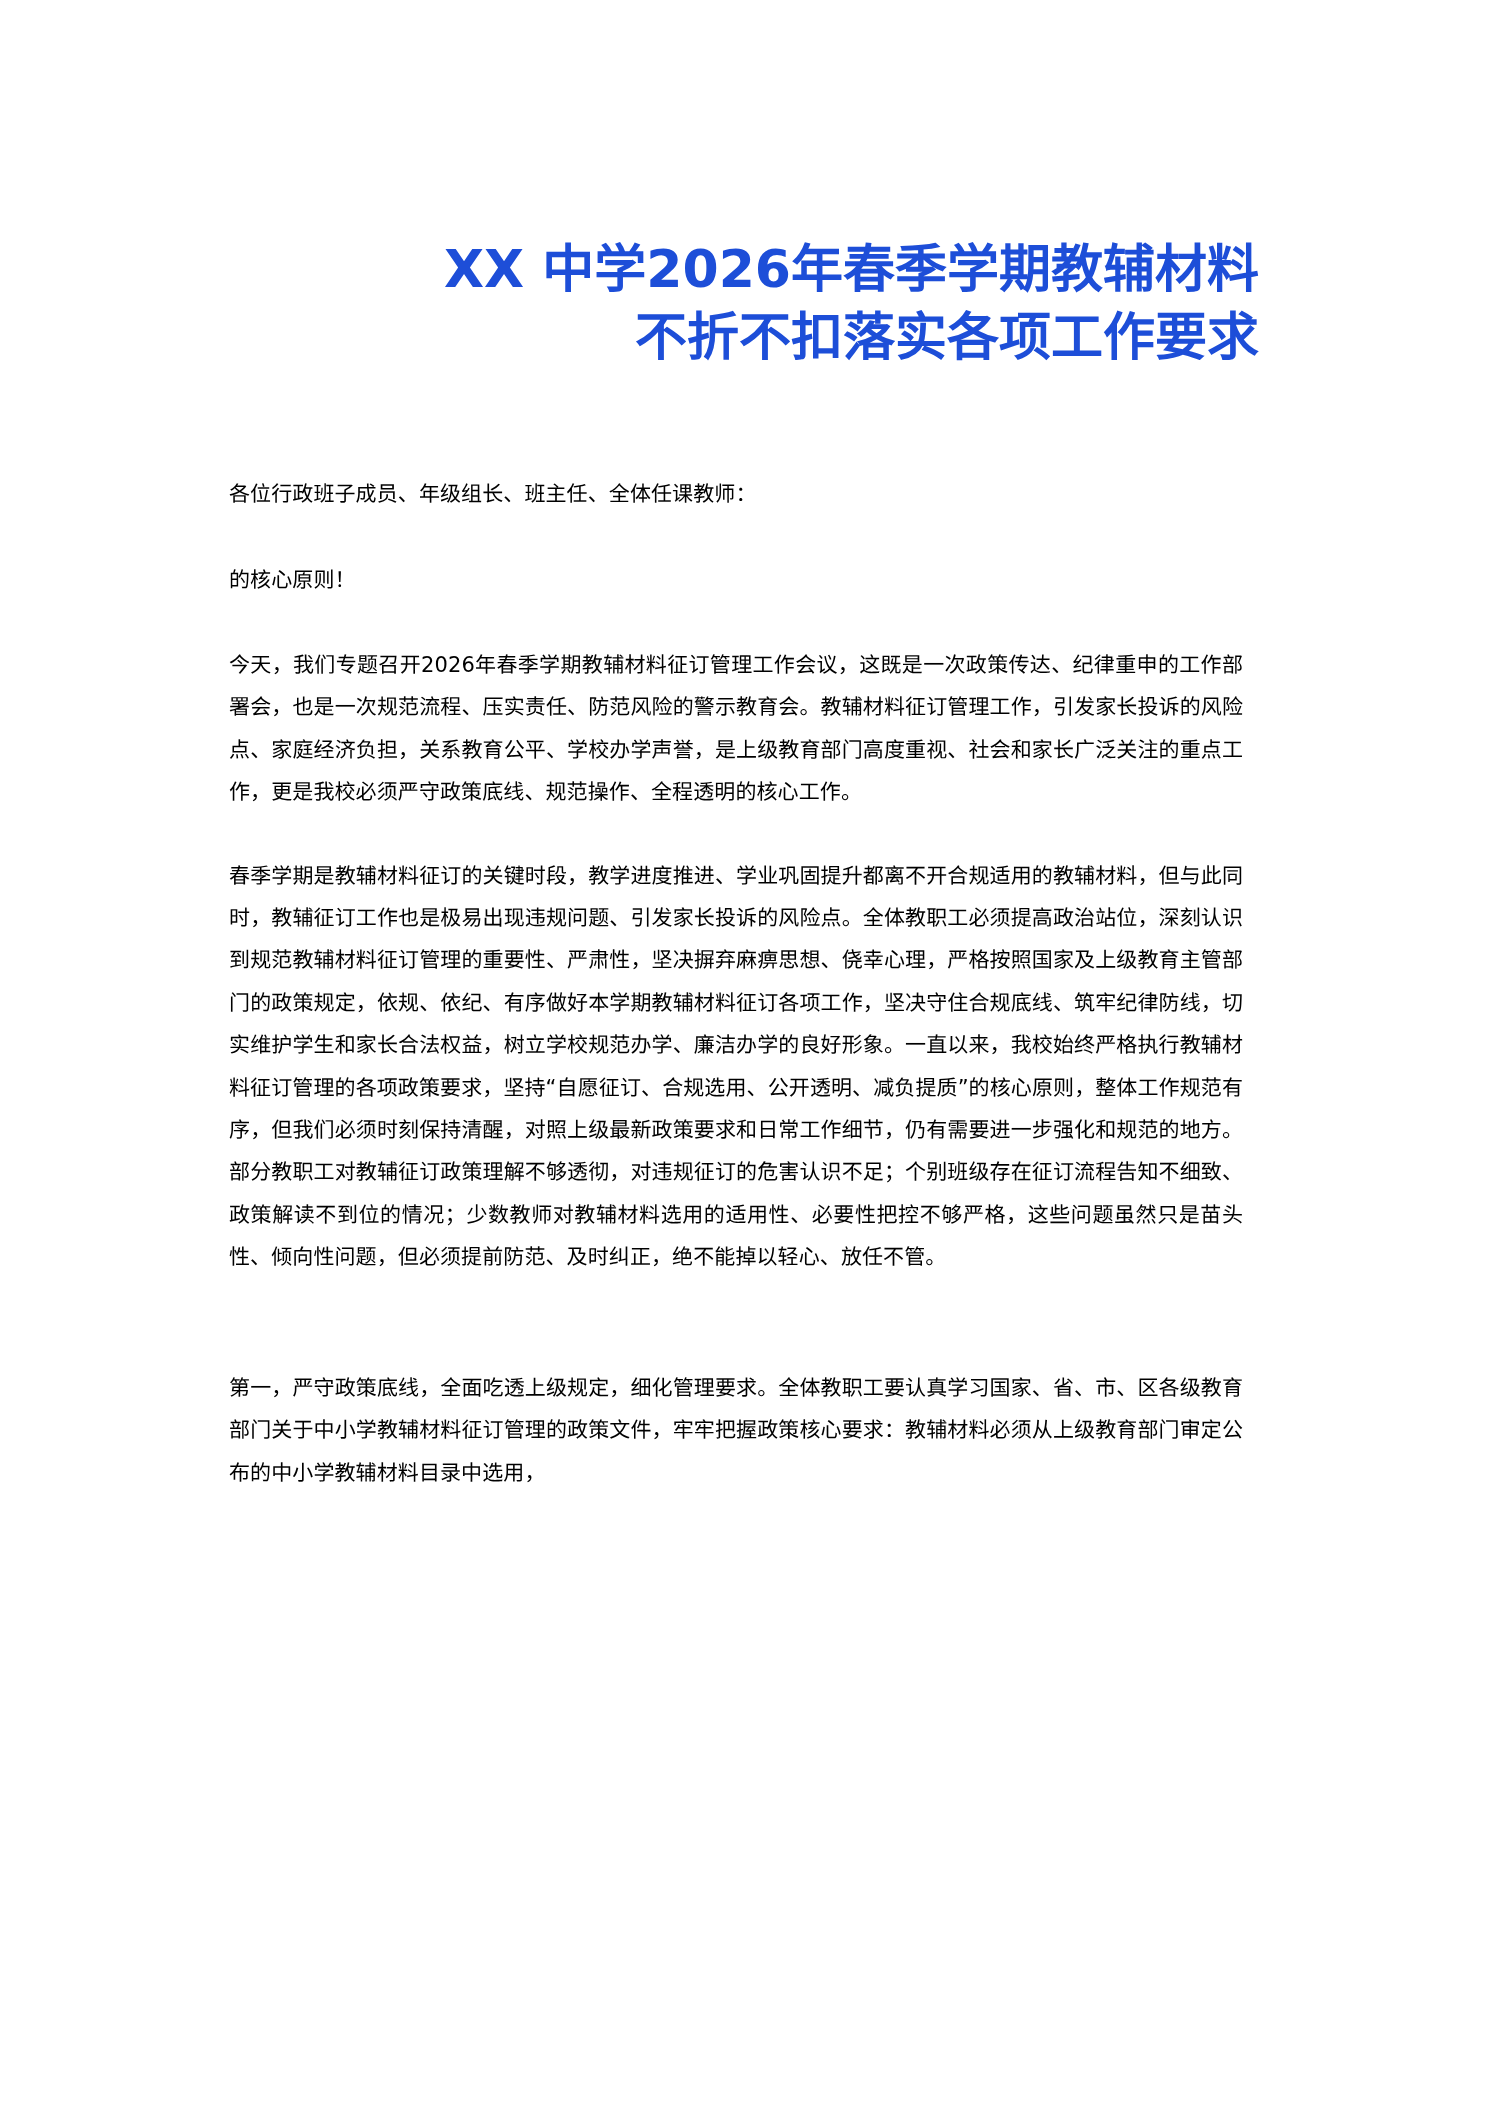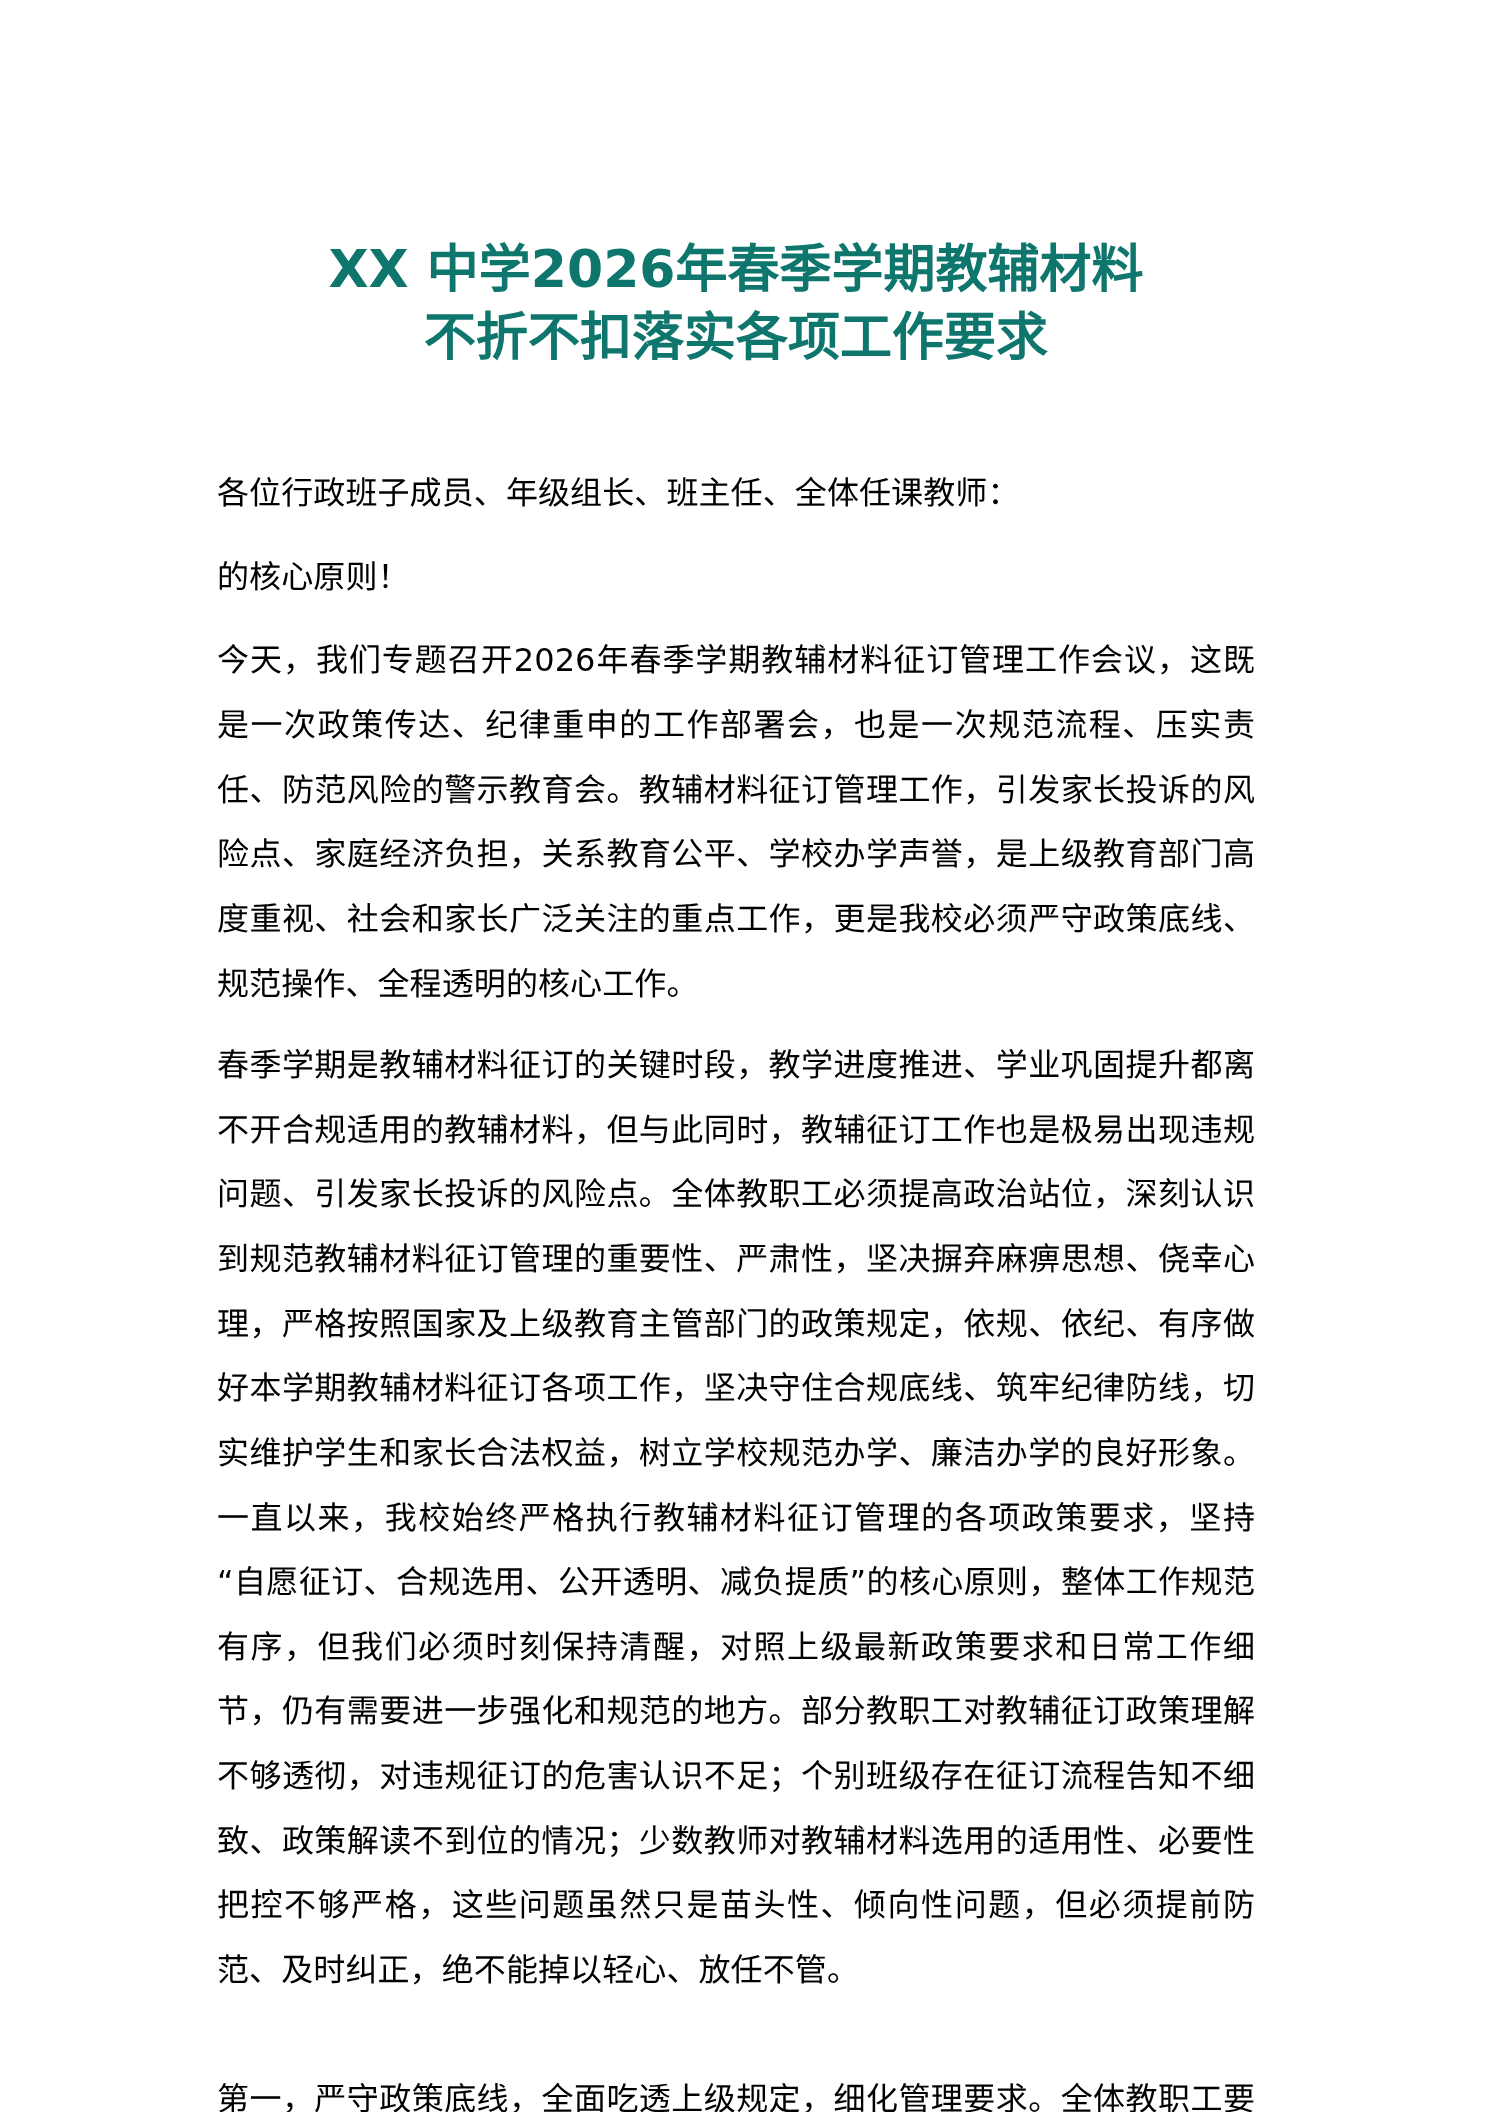--- a/index.html
+++ b/index.html
@@ -27,31 +27,31 @@
     top: 0;
     width: 1046px;
   }
   .doc-title {
     margin: 0;
     padding: 0;
     font-size: 52px;
     line-height: 1.30;
     font-weight: bold;
     letter-spacing: 0px;
-    text-align: center;
-    color: #0f766e;
+    text-align: right;
+    color: #1d4ed8;
     word-break: break-all;
   }
   .title-block {
     padding-top: 236px;
     padding-bottom: 0;
   }
   .para {
-    margin: 4px;
-    font-size: 32px;
+    margin: 16px;
+    font-size: 21px;
     line-height: 2.02;
     text-align: justify;
     text-justify: inter-ideograph;
     color: #000000;
     word-break: break-all;
     letter-spacing: 0.1px;
   }
   .gap-after-title { height: 86px; }
   .gap-sm { height: 11px; }
   .gap-md { height: 28px; }

